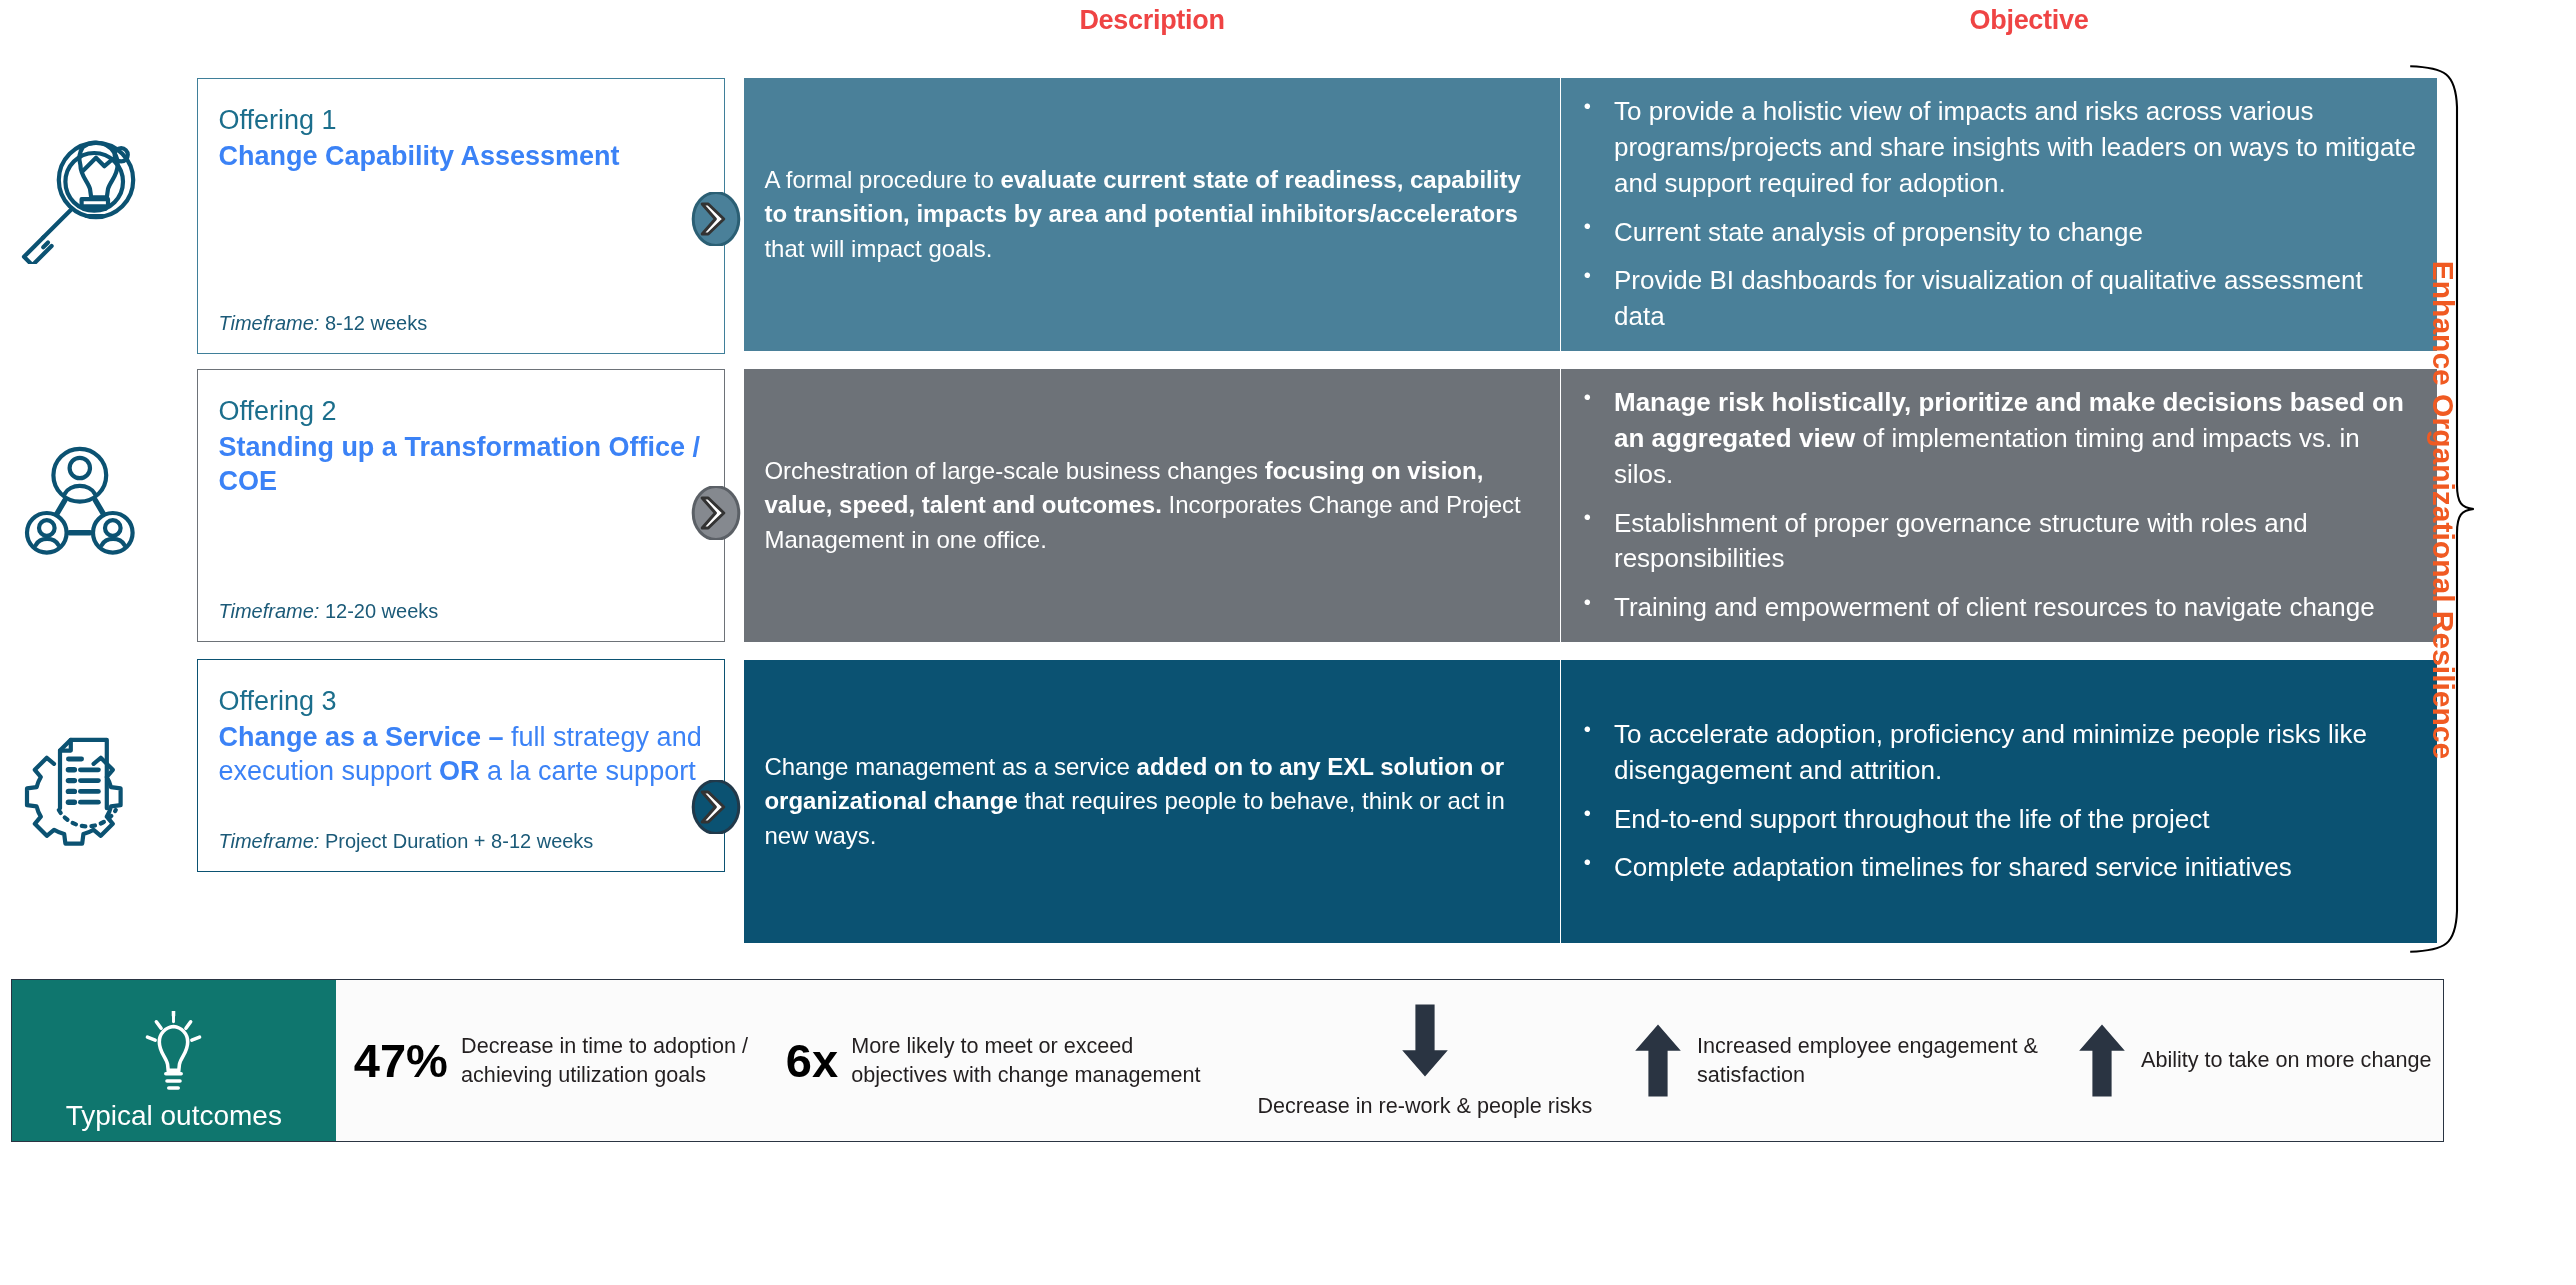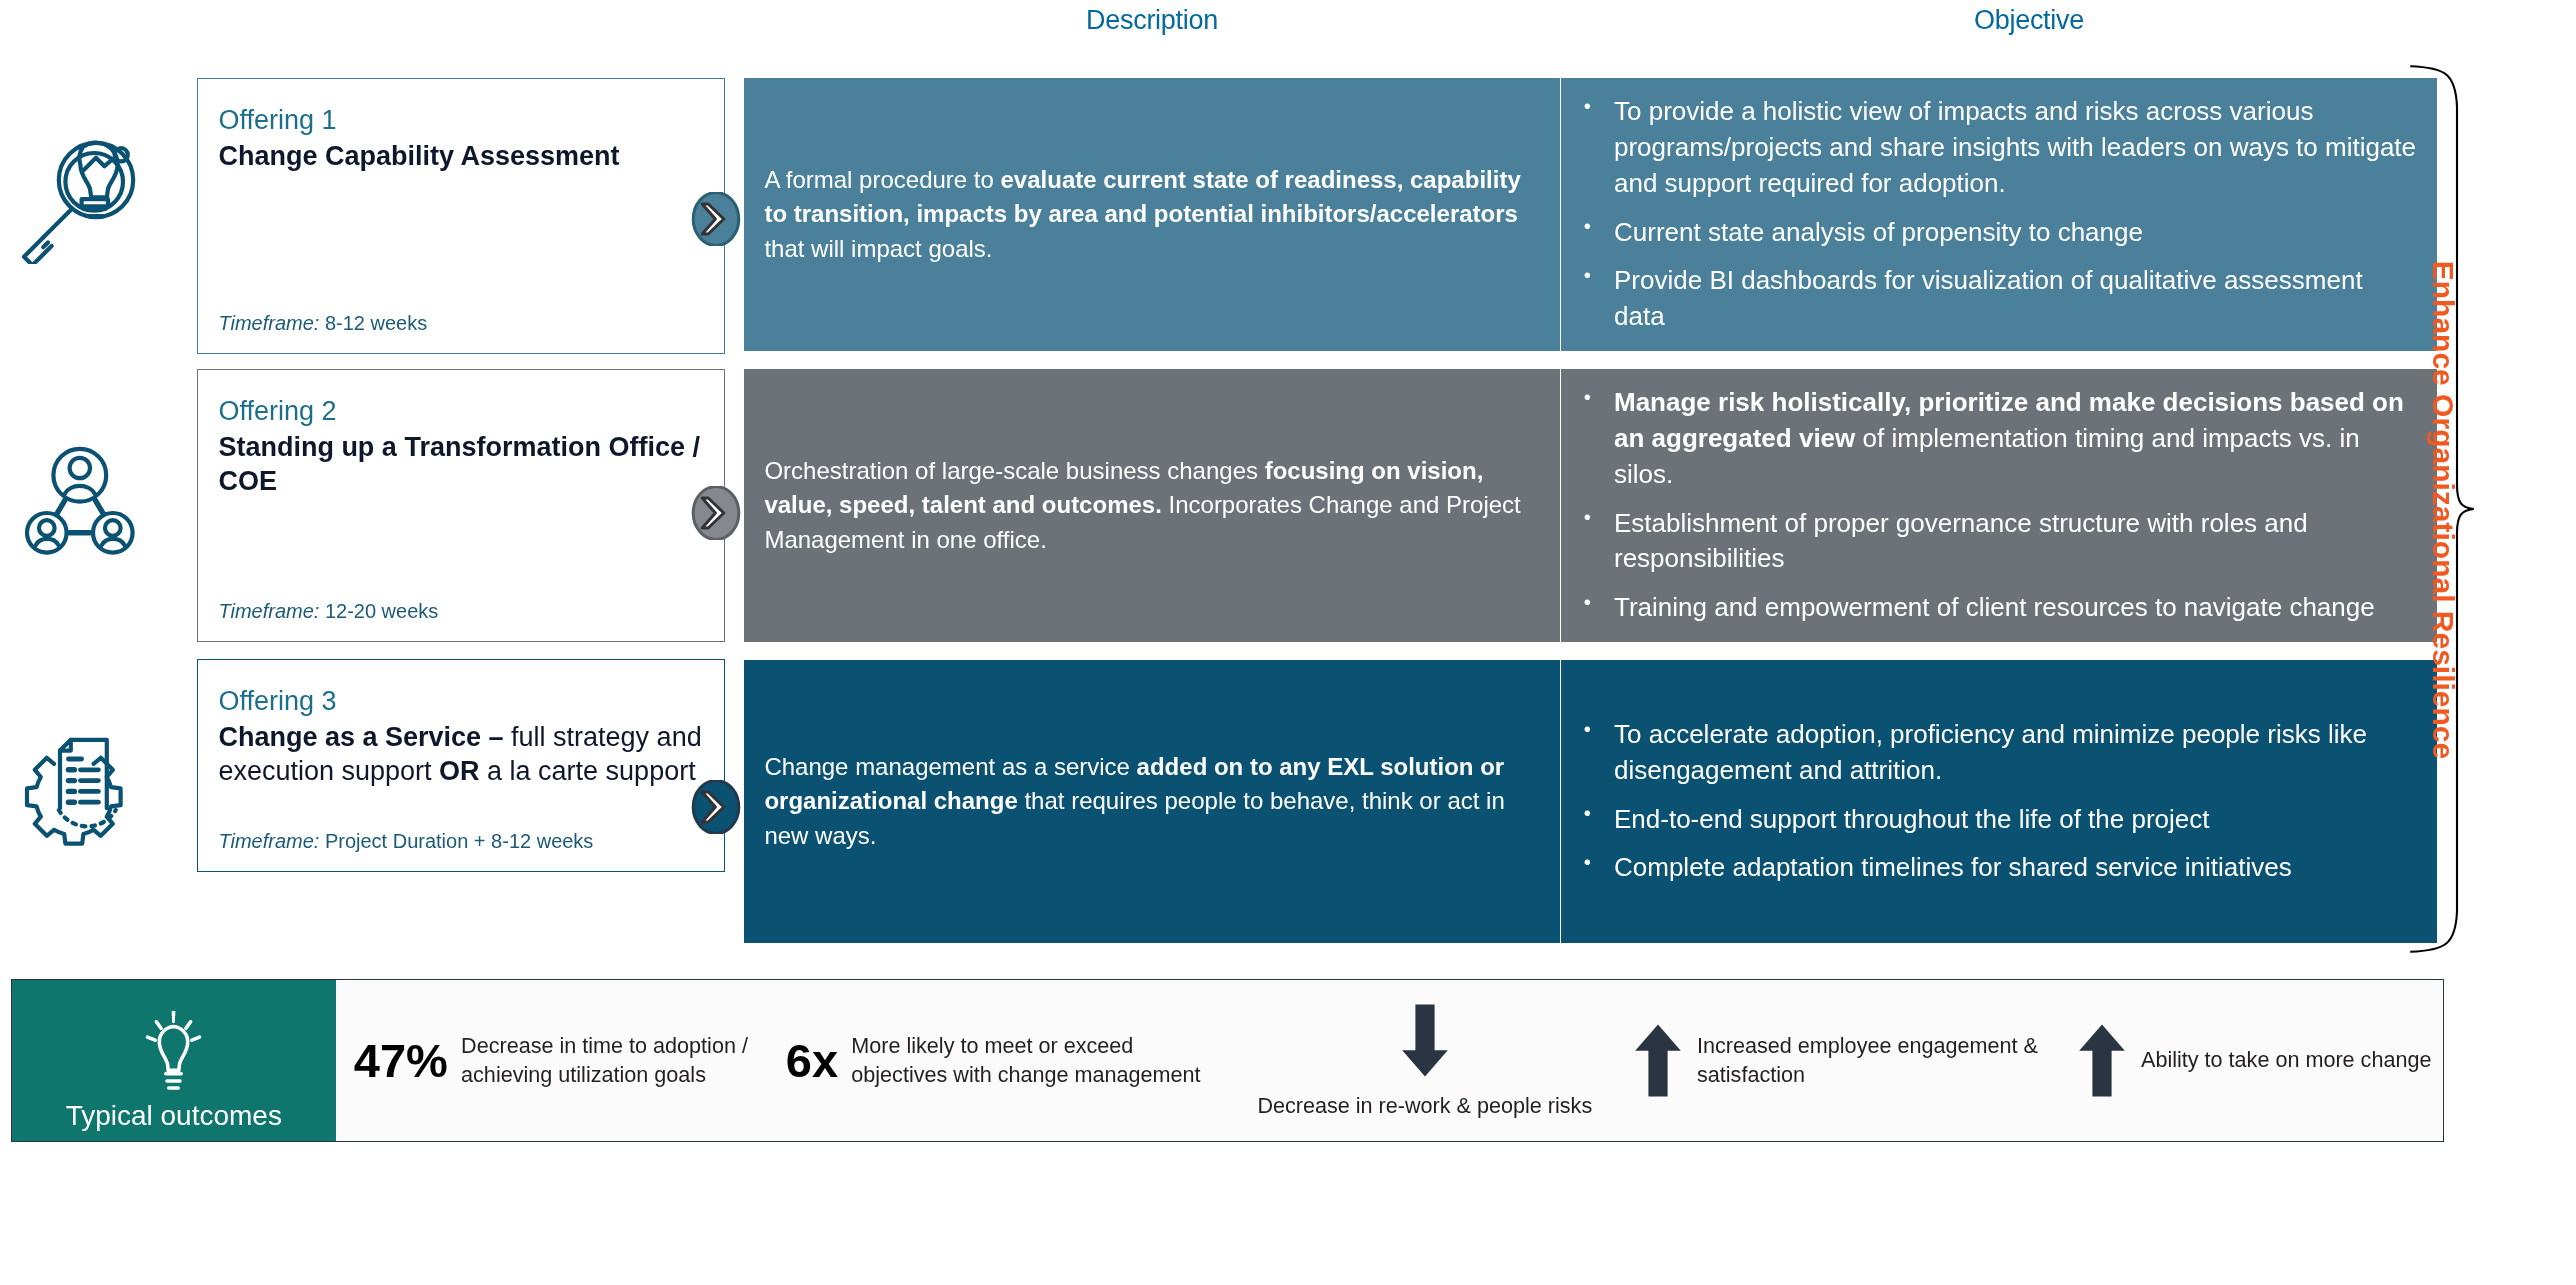--- a/index.html
+++ b/index.html
@@ -11,23 +11,23 @@
     width: 2576px;
     height: 1286px;
     font-family: "Liberation Sans", sans-serif;
     position: relative;
     overflow: hidden;
   }
 
   
   .col-header {
     position: absolute;
-    font-weight: normal;
+    font-weight: bold;
     font-size: 27px;
-    color: #0369a1;
+    color: #ef4444;
     text-align: center;
     letter-spacing: -0.3px;
   }
   #hdr-description { left: 744px; top: 4.8px; width: 816px; }
   #hdr-objective   { left: 1621px; top: 4.8px; width: 816px; }
 
   
   .row-icon {
     position: absolute;
     left: 12px;
@@ -56,21 +56,21 @@
   .offering-eyebrow {
     font-size: 27px;
     color: #1b6e8c;
     line-height: 1.15;
     margin-bottom: 3.6px;
   }
   #card-2 .offering-eyebrow { color: #1b6e8c; }
   .offering-title {
     font-size: 27px;
     line-height: 1.25;
-    color: #0f172a;
+    color: #3b82f6;
     font-weight: bold;
   }
   .offering-title .light { font-weight: normal; }
   .offering-timeframe {
     margin-top: auto;
     font-size: 20px;
     color: #1b5a78;
     line-height: 1.2;
   }
   .offering-timeframe em { font-style: italic; }

